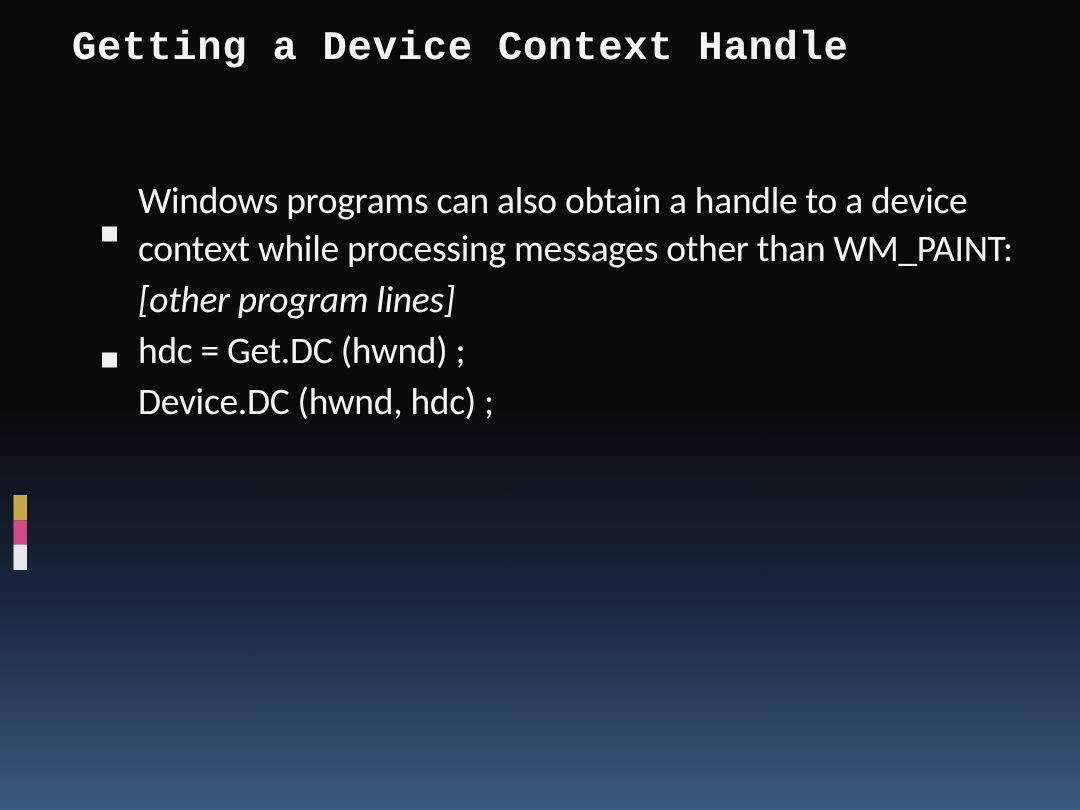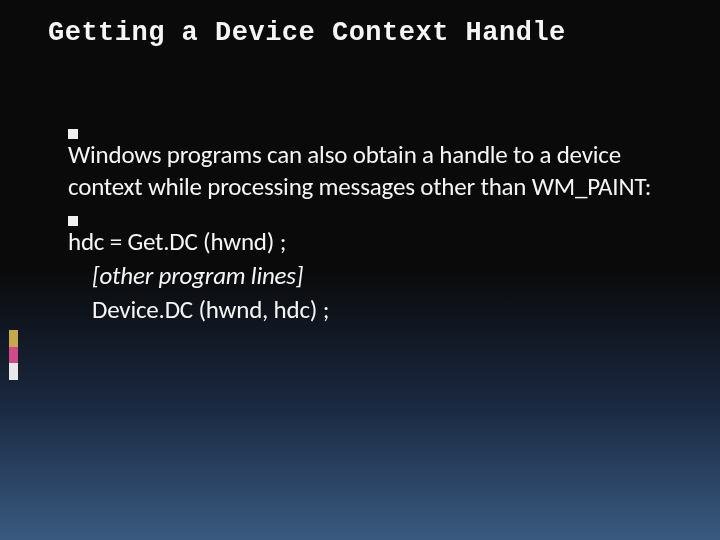--- a/index.html
+++ b/index.html
@@ -36,23 +36,22 @@
   }
   .color-bar .seg { flex: 1; }
   .seg.gold { background: #c8a84a; }
   .seg.pink { background: #d04a8a; }
   .seg.white { background: #e8e8e8; }
   .content {
     padding-left: 20px;
   }
   .bullet-item {
     display: flex;
-    align-items: flex-start;
+    align-items: center;
     margin-bottom: 2px;
-    flex-direction: column;
   }
   .bullet-marker {
     width: 10px;
     height: 10px;
     background: #f0f0f0;
     margin-top: 11px;
     margin-right: 14px;
     flex-shrink: 0;
   }
   .bullet-text {
@@ -79,27 +78,27 @@
     <div class="seg white"></div>
   </div>
 
   <div class="content">
 
     <div class="bullet-item">
       <div class="bullet-marker"></div>
       <div class="bullet-text">Windows programs can also obtain a handle to a device context while processing messages other than WM_PAINT:</div>
     </div>
 
+    <div class="bullet-item no-bullet">
+      <div class="bullet-text italic">[other program lines]</div>
+    </div>
+
     <div class="bullet-item">
       <div class="bullet-marker"></div>
       <div class="bullet-text">hdc = Get.DC (hwnd) ;</div>
-    </div>
-
-    <div class="bullet-item no-bullet">
-      <div class="bullet-text italic">[other program lines]</div>
     </div>
 
     <div class="bullet-item no-bullet">
       <div class="bullet-text">Device.DC (hwnd, hdc) ;</div>
     </div>
 
   </div>
 </div>
 
 </body></html>

